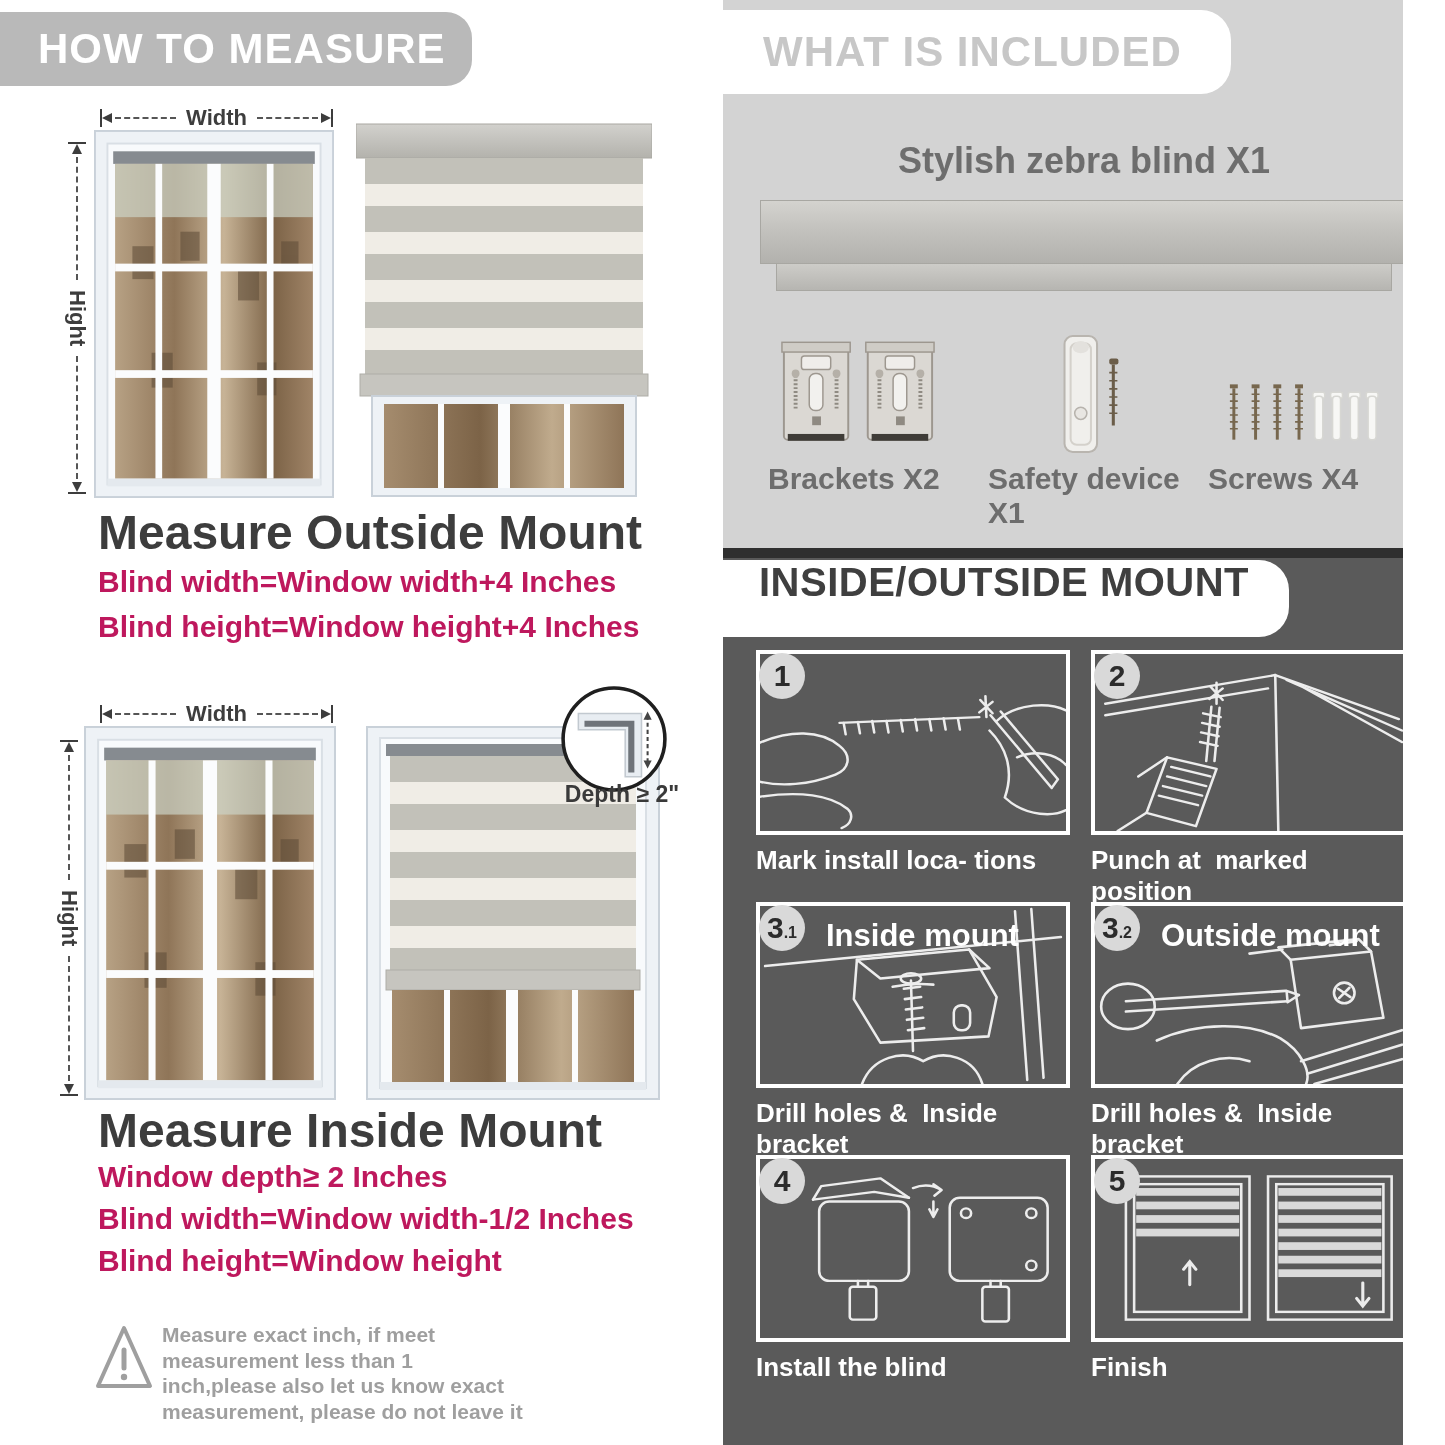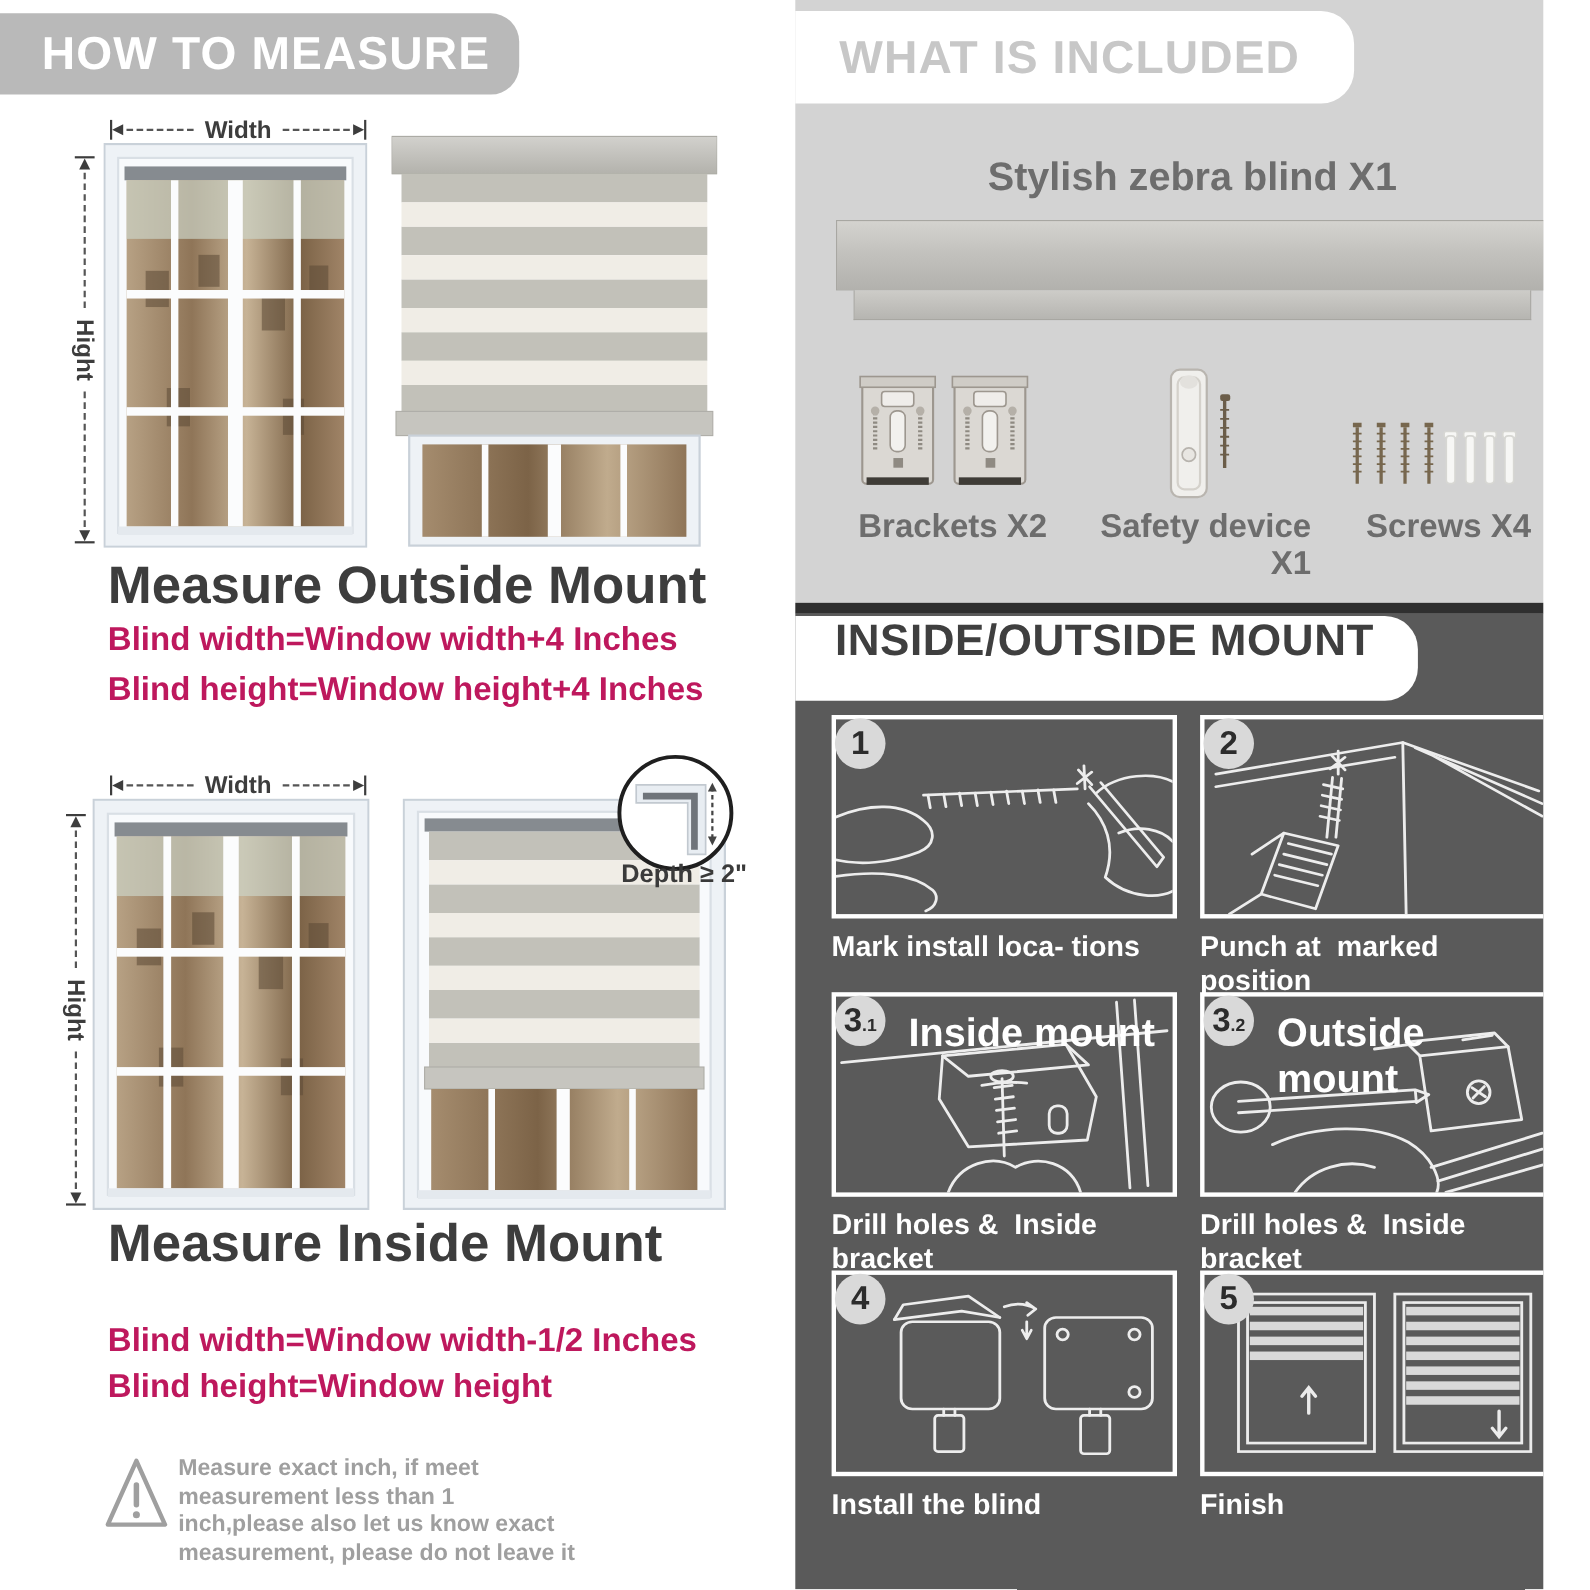--- a/index.html
+++ b/index.html
@@ -45,31 +45,31 @@
   .dark-strip{position:absolute;left:723px;top:548px;width:722px;height:10px;background:#2f2f2f;}
   .dark-section{position:absolute;left:723px;top:558px;width:722px;height:887px;background:#5a5a5a;}
   .product-label{position:absolute;left:763px;top:140px;width:642px;text-align:center;
     color:#6d6d6d;font-size:36px;font-weight:700;}
   .rail-main{position:absolute;left:760px;top:200px;width:647px;height:64px;
     background:linear-gradient(180deg,#d4d3cf 0%,#c3c2be 45%,#b2b1ad 100%);
     border:1px solid #a8a7a2;box-sizing:border-box;}
   .rail-lip{position:absolute;left:776px;top:264px;width:616px;height:27px;
     background:linear-gradient(180deg,#cdccc8 0%,#b6b5b1 100%);
     border:1px solid #a8a7a2;border-top:none;box-sizing:border-box;}
-  .item-label{position:absolute;top:462px;text-align:right;color:#6d6d6d;font-size:30px;font-weight:700;}
+  .item-label{position:absolute;top:462px;text-align:left;color:#6d6d6d;font-size:30px;font-weight:700;}
 
   
   .step{position:absolute;}
   .frame{position:relative;border:4px solid #ffffff;box-sizing:border-box;}
   .art{position:absolute;left:0;top:0;width:100%;height:100%;}
   .badge{position:absolute;left:-1px;top:-1px;width:46px;height:46px;border-radius:50%;
     background:#d9d9d9;display:flex;align-items:center;justify-content:center;}
   .badge .bn{font-size:30px;font-weight:800;color:#2c2c2c;line-height:1;}
   .badge .bs{font-size:16px;font-weight:800;color:#2c2c2c;line-height:1;margin-top:10px;}
-  .plabel{position:absolute;left:66px;top:12px;color:#ffffff;font-size:36px;font-weight:700;}
+  .plabel{position:absolute;left:66px;top:12px;color:#ffffff;font-size:31px;font-weight:700;}
   .caption{margin-top:10px;color:#ffffff;font-size:26px;font-weight:700;white-space:pre-wrap;}
 </style>
 </head>
 <body>
 
 <div class="page">
 
   <div class="banner-gray">
     <span>HOW TO MEASURE</span>
   </div>
@@ -258,20 +258,21 @@
     <circle cx="55" cy="55" r="50" fill="#ffffff" stroke="#1f1f1f" stroke-width="3.5"></circle>
     <path d="M20,30 L82,30 L82,92 L66,92 L66,46 L20,46 Z" fill="#e8edf2" stroke="#c2c9d0" stroke-width="1.5"></path>
     <path d="M26,40 L72,40 L72,88" fill="none" stroke="#6f747a" stroke-width="6"></path>
     <line x1="88" y1="32" x2="88" y2="80" stroke="#444444" stroke-width="2" stroke-dasharray="4 3"></line>
     <path d="M88,28 L84,36 L92,36 Z" fill="#444444"></path>
     <path d="M88,84 L84,76 L92,76 Z" fill="#444444"></path>
   </svg>
   <div class="depth-label">Depth ≥ 2"</div>
 
   <div class="sec-title" style="top:1103px;">Measure Inside Mount</div>
+  <div class="sec-line" style="top:1160px;">Window depth≥ 2 Inches</div>
   <div class="sec-line" style="top:1202px;">Blind width=Window width-1/2 Inches</div>
   <div class="sec-line" style="top:1244px;">Blind height=Window height</div>
 
   <svg class="abs" style="left:94px;top:1322px;" width="60" height="74" viewBox="0 0 60 74">
     <path d="M30,6 L56,64 L4,64 Z" fill="none" stroke="#9f9f9f" stroke-width="4" stroke-linejoin="round"></path>
     <line x1="30" y1="28" x2="30" y2="46" stroke="#9f9f9f" stroke-width="5" stroke-linecap="round"></line>
     <circle cx="30" cy="55" r="3.2" fill="#9f9f9f"></circle>
   </svg>
   <div class="warn-text">Measure exact inch, if meet measurement less than 1 inch,please also let us know exact measurement, please do not leave it</div>
 

